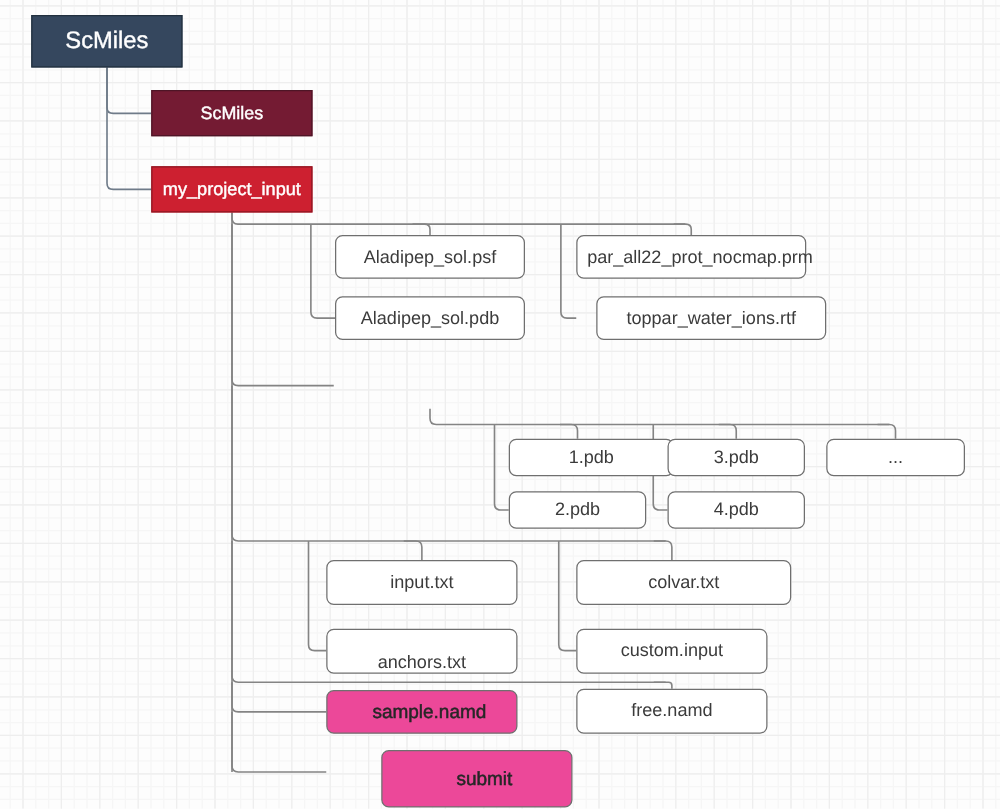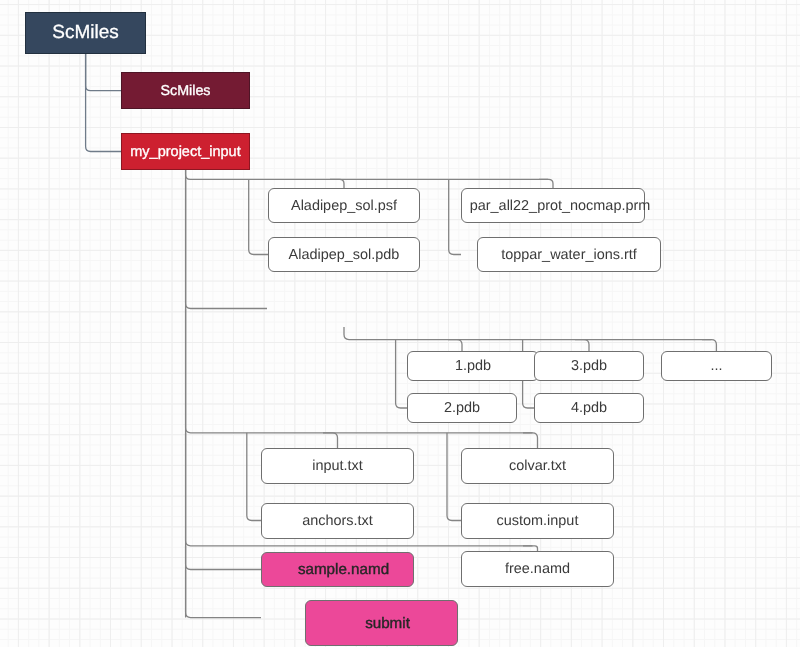--- a/index.html
+++ b/index.html
@@ -288,24 +288,24 @@
     </div>
   <div class="node n-plain" style="left: 534px; top: 393px; width: 110px; height: 30px;">
       <span class="label">4.pdb</span>
     </div>
   <div class="node n-plain" style="left: 661px; top: 351px; width: 111px; height: 30px;">
       <span class="label">...</span>
     </div>
   <div class="node n-plain" style="left: 261px; top: 448px; width: 153px; height: 36px;">
       <span class="label">input.txt</span>
     </div>
-  <div class="node n-plain" style="left: 261px; top: 503px; width: 153px; height: 36px;">
+  <div class="node n-plain" style="left: 261px; top: 503px; width: 153px; height: 36px; align-items: flex-end;">
       <span class="label">anchors.txt</span>
     </div>
-  <div class="node n-plain" style="left: 461px; top: 448px; width: 153px; height: 36px;">
+  <div class="node n-plain" style="left: 461px; top: 448px; width: 172px; height: 36px;">
       <span class="label">colvar.txt</span>
     </div>
   <div class="node n-plain" style="left: 461px; top: 503px; width: 153px; height: 36px;">
       <span class="label">custom.input</span>
     </div>
   <div class="node n-emph" style="left: 261px; top: 552px; width: 153px; height: 35px;">
       <span class="label">sample.namd</span>
     </div>
   <div class="node n-plain" style="left: 461px; top: 551px; width: 153px; height: 36px;">
       <span class="label">free.namd</span>

